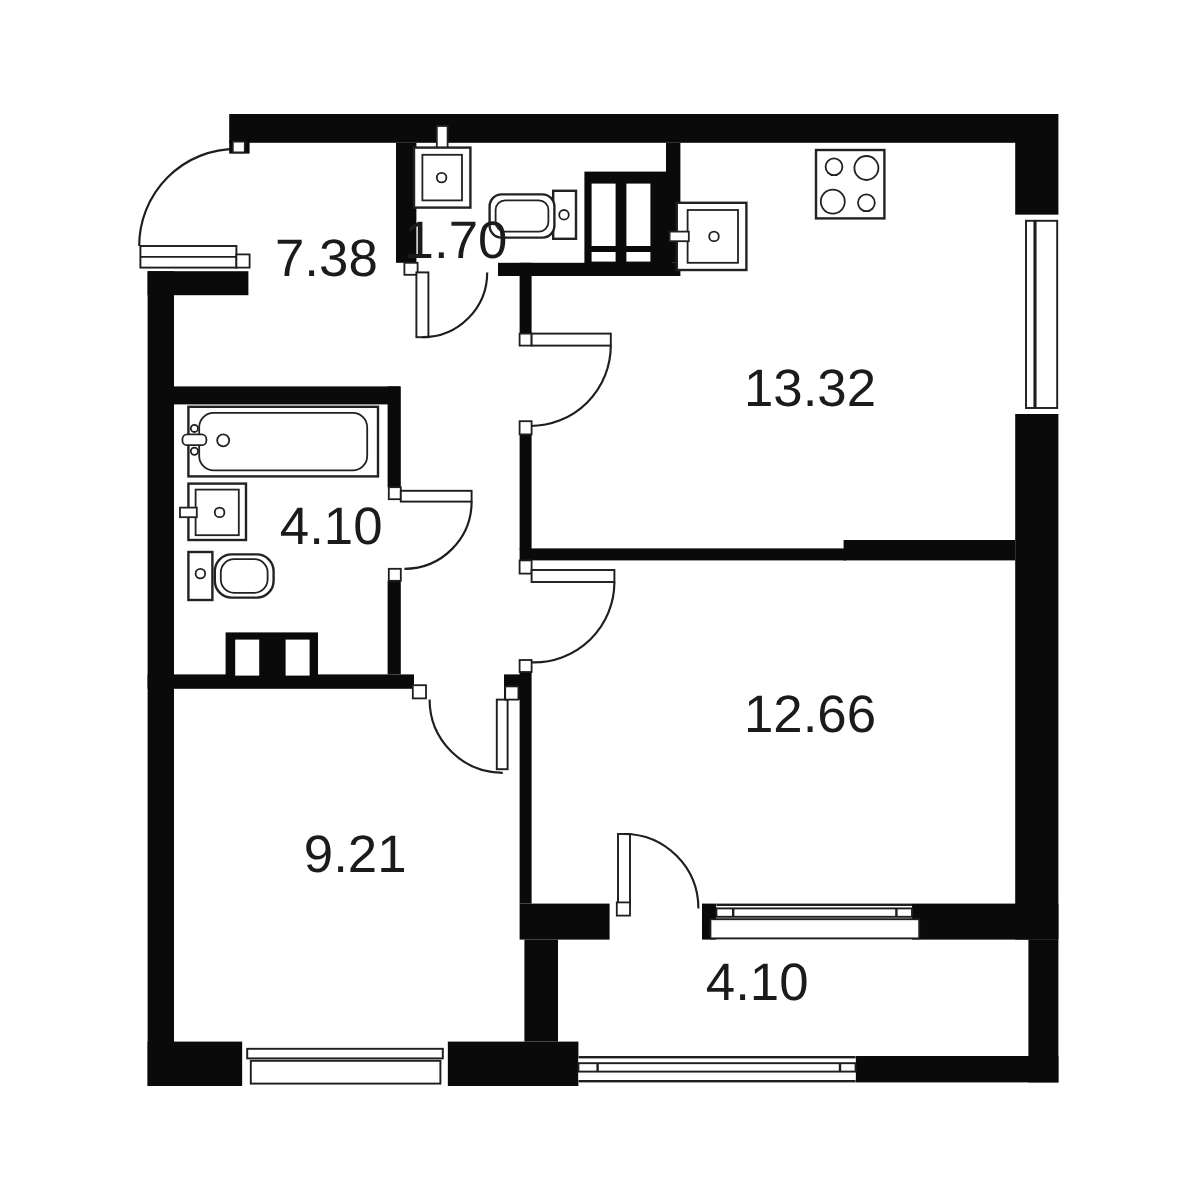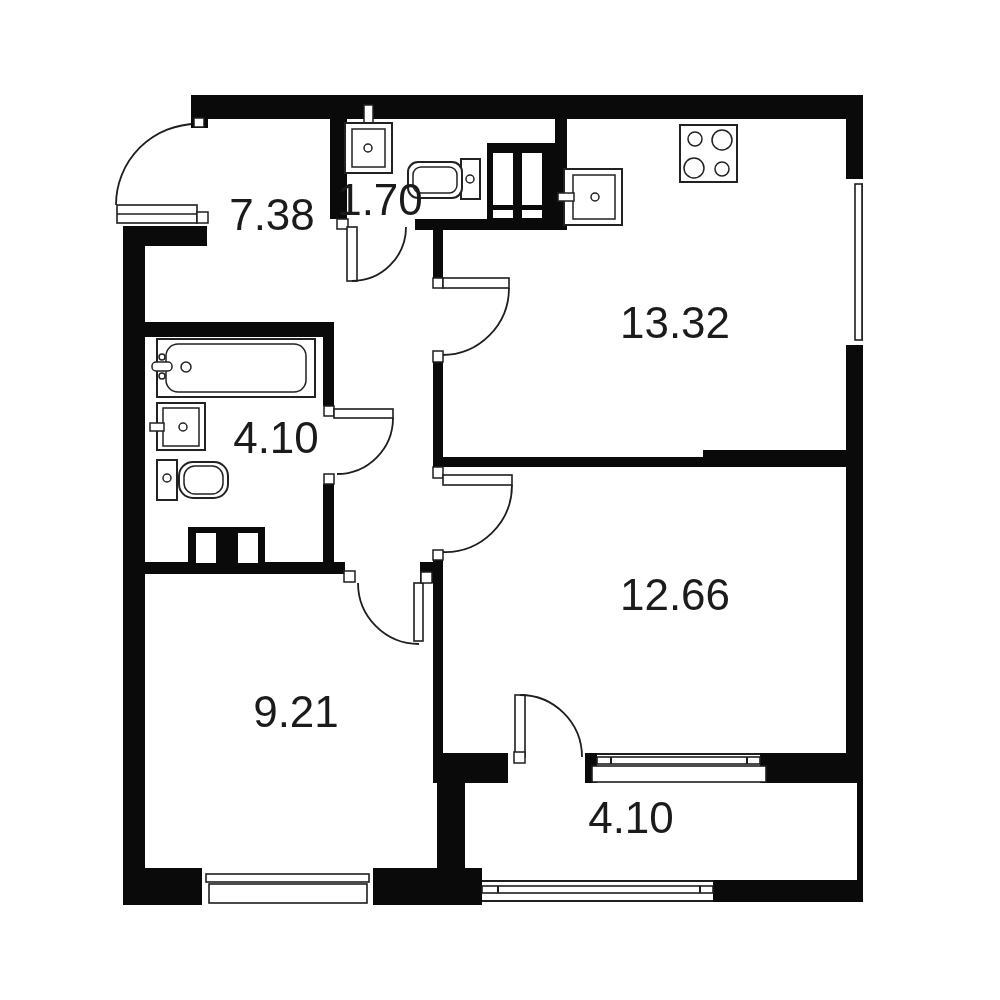--- a/index.html
+++ b/index.html
@@ -1,17 +1,17 @@
 <!DOCTYPE html>
 <html><head>
 <meta charset="utf-8">
 <style>
   html,body{margin:0;padding:0;background:#ffffff;}
   .stage{
-    position:relative;width:863px;height:1000px;background:#ffffff;overflow:hidden;
+    position:relative;width:1000px;height:1000px;background:#ffffff;overflow:hidden;
     font-family:"Liberation Sans", sans-serif;
   }
   svg{display:block}
   .wall{fill:#0a0a0a;stroke:none}
   .jamb{fill:#ffffff;stroke:#1e1e1e;stroke-width:1.5}
   .leaf{fill:#ffffff;stroke:#1e1e1e;stroke-width:1.6}
   .arc{fill:none;stroke:#1e1e1e;stroke-width:1.8}
   .fx{fill:#ffffff;stroke:#222222;stroke-width:2}
   .fxthin{fill:#ffffff;stroke:#222222;stroke-width:1.5}
   .winfill{fill:#ffffff;stroke:none}

